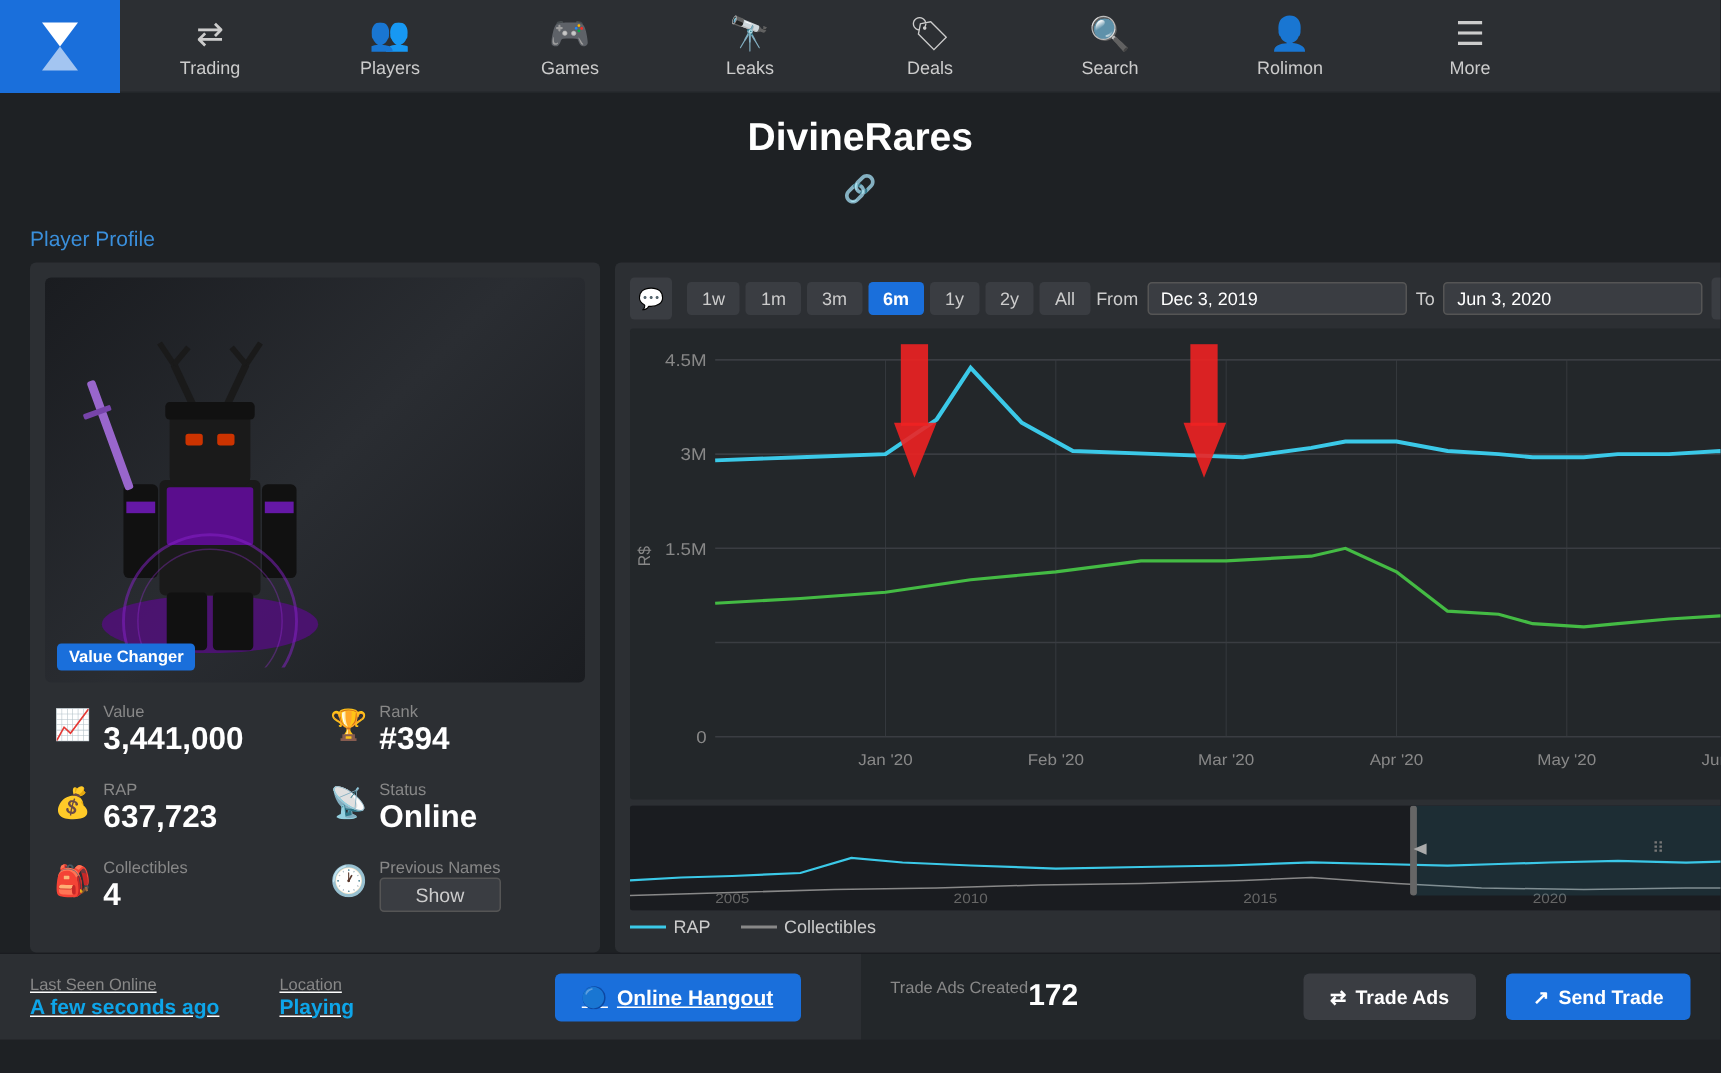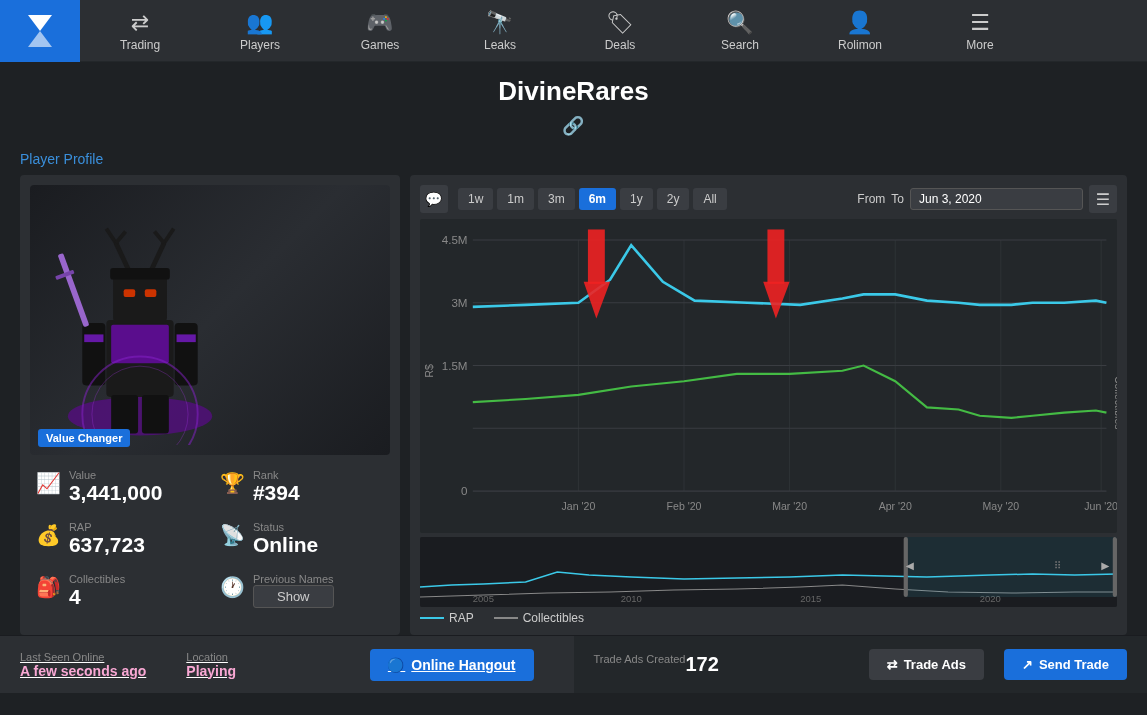--- a/index.html
+++ b/index.html
@@ -249,21 +249,21 @@
       display: flex;
       align-items: center;
       padding: 0 20px;
       gap: 40px;
       background: #2c2f33;
       height: 100%;
       text-decoration: underline;
     }
     .bottom-stat { display: flex; flex-direction: column; }
     .bottom-stat-label { font-size: 11px; color: #888; }
-    .bottom-stat-value { font-size: 14px; color: #f9a8d4; font-weight: bold; }
+    .bottom-stat-value { font-size: 14px; color: #0ea5e9; font-weight: bold; }
 
     .trade-hangout-btn {
       background: #1a6fdb;
       color: #fff;
       border: none;
       padding: 8px 18px;
       border-radius: 4px;
       cursor: pointer;
       font-size: 14px;
       font-weight: bold;
@@ -489,20 +489,21 @@
         <div class="chart-msg-icon">💬</div>
         <button class="time-btn">1w</button>
         <button class="time-btn">1m</button>
         <button class="time-btn">3m</button>
         <button class="time-btn active">6m</button>
         <button class="time-btn">1y</button>
         <button class="time-btn">2y</button>
         <button class="time-btn">All</button>
         <div class="date-range">
           <span>From</span>
+          <input class="date-input" type="text" value="Dec 3, 2019" style="">
           <span>To</span>
           <input class="date-input" type="text" value="Jun 3, 2020" style="">
           <button class="chart-menu-btn">☰</button>
         </div>
       </div>
 
       <div class="chart-area" style="flex:1; position:relative;">
         <svg width="100%" height="100%" viewBox="0 0 660 300" preserveAspectRatio="none" style="position:absolute;top:0;left:0;">
 
           <line x1="50" y1="20" x2="650" y2="20" stroke="#3a3d42" stroke-width="1"></line>

